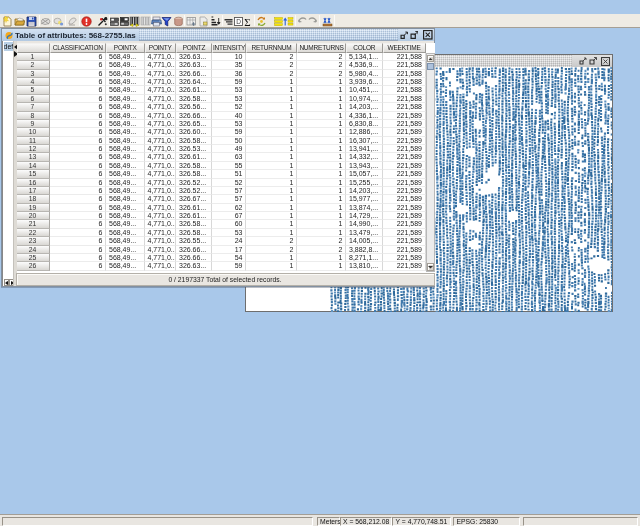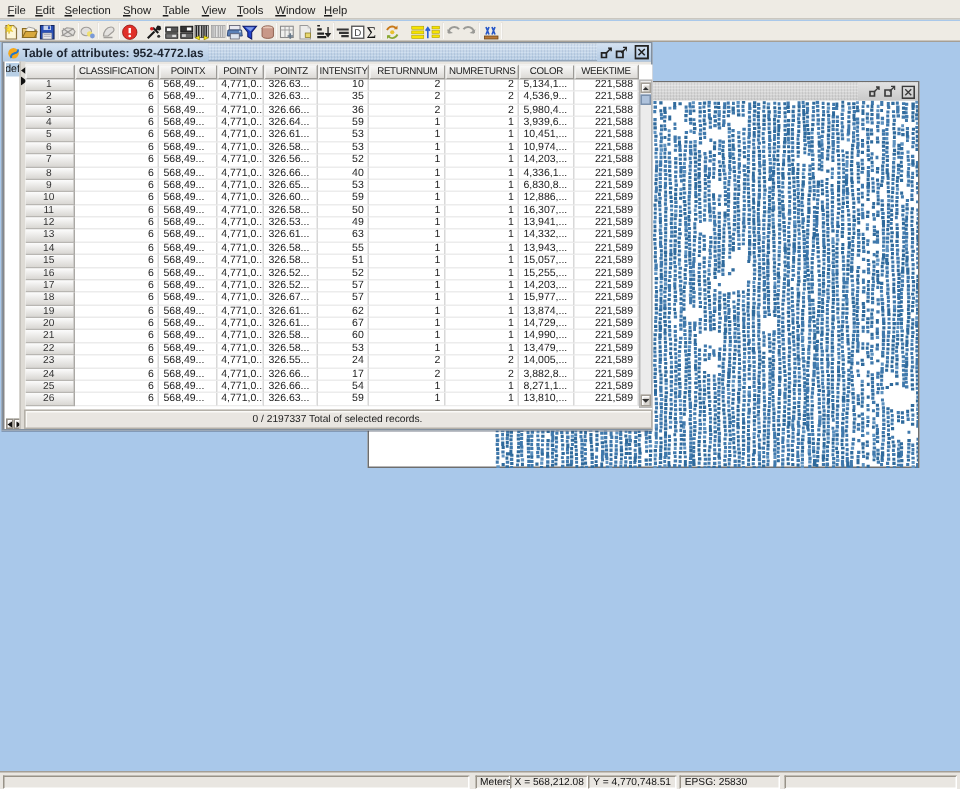--- a/index.html
+++ b/index.html
@@ -40,31 +40,20 @@
 #vsb{position:absolute;left:423.5px;top:24px;width:9px;height:219px;background:#ececec;border:1px solid #b8b8b8}
 .sbtn{position:absolute;left:.5px;width:7px;height:7.5px;background:#d8d5d0;border:1px solid #a39e96;box-shadow:inset 1px 1px 0 #fff}
 #vthumb{position:absolute;left:.5px;top:8.5px;width:7px;height:7px;background:#aec2dc;border:1px solid #7a90ac}
 #tstatus{position:absolute;left:13.5px;top:244px;width:419px;height:13px;background:#e9e6e1;border:1px solid #b4b0a8;box-shadow:inset 1px 1px 0 #fbfaf7;font-size:6.8px;color:#222;text-align:center;line-height:12px}
 
 #statusbar{position:absolute;left:0;top:514px;width:640px;height:12px;background:#e9e6e1;border-top:1px solid #a39e96}
 .scell{position:absolute;top:1.5px;height:9px;border:1px solid #989288;border-bottom-color:#fff;border-right-color:#fff;font-size:6.8px;line-height:8.5px;color:#111;text-align:left;padding-left:2.5px}
 .arrowbtn{position:absolute;width:5.5px;height:7px;background:#dcd9d4;border:1px solid #948f87;box-shadow:inset 1px 1px 0 #fff}
 </style></head><body>
 <div id="root">
-  <div class="menubar">
-      <span class="mitem" style="left:5px"><u>F</u>ile</span>
-      <span class="mitem" style="left:23.5px"><u>E</u>dit</span>
-      <span class="mitem" style="left:43px"><u>S</u>election</span>
-      <span class="mitem" style="left:82px"><u>S</u>how</span>
-      <span class="mitem" style="left:108.5px"><u>T</u>able</span>
-      <span class="mitem" style="left:134.5px"><u>V</u>iew</span>
-      <span class="mitem" style="left:158px"><u>T</u>ools</span>
-      <span class="mitem" style="left:183.5px"><u>W</u>indow</span>
-      <span class="mitem" style="left:216px"><u>H</u>elp</span>
-    </div>
   <div class="toolbar">
       <div class="tsep" style="left:38.8px"></div>
       <div class="tsep" style="left:52.2px"></div>
       <div class="tsep" style="left:65.3px"></div>
       <div class="tsep" style="left:79.3px"></div>
       <div class="tsep" style="left:108.8px"></div>
       <div class="tsep" style="left:151.3px"></div>
       <div class="tsep" style="left:184.4px"></div>
       <div class="tsep" style="left:221.9px"></div>
       <div class="tsep" style="left:254.1px"></div>
@@ -228,21 +217,21 @@
 
   <div id="tabwin">
     <div id="tabtitle" class="bumps">
       <div style="position:absolute;left:0;top:0;width:137px;height:12px;background:linear-gradient(180deg,#d4e2f2,#b2c9e2)"></div>
       <div style="position:absolute;right:0;top:0;width:36px;height:12px;background:linear-gradient(180deg,#d4e2f2,#b2c9e2)"></div>
       <svg style="position:absolute;left:2.5px;top:1.5px" width="9" height="9" viewBox="0 0 9 9">
           <circle cx="4" cy="4.5" r="3.5" fill="#f4a81c"></circle>
           <path d="M4.2 4.5c2.4 0 3.2-1.4 2.6-2.6" fill="none" stroke="#2277cc" stroke-width="1.3"></path>
           <path d="M4.6 4.7c-1.8.4-2.8 1.6-2 3" fill="none" stroke="#2277cc" stroke-width="1.3"></path>
         </svg>
-      <span class="txt">Table of attributes: 952-4772.las</span>
+      <span class="txt">Table of attributes: 568-2755.las</span>
       <svg class="wbtn" style="left:398px" viewBox="0 0 8 8">
           <path d="M1 7h3v-3h-3z" fill="none" stroke="#222" stroke-width="1.1"></path>
           <path d="M4 4l3-3M7 3V1h-2" stroke="#222" stroke-width=".9" fill="none"></path>
         </svg>
       <svg class="wbtn" style="left:407.5px" viewBox="0 0 8 8">
           <path d="M1 7h4v-4H1z" fill="none" stroke="#222" stroke-width="1.1"></path>
           <path d="M4 4l3.2-3.2M7.5 3V.5H5" stroke="#222" stroke-width=".9" fill="none"></path>
         </svg>
       <svg class="wbtn" style="left:421px;width:9.5px;height:9.5px;top:1px" viewBox="0 0 9 9">
           <rect x=".5" y=".5" width="8" height="8" fill="none" stroke="#222" stroke-width="1.2"></rect>

